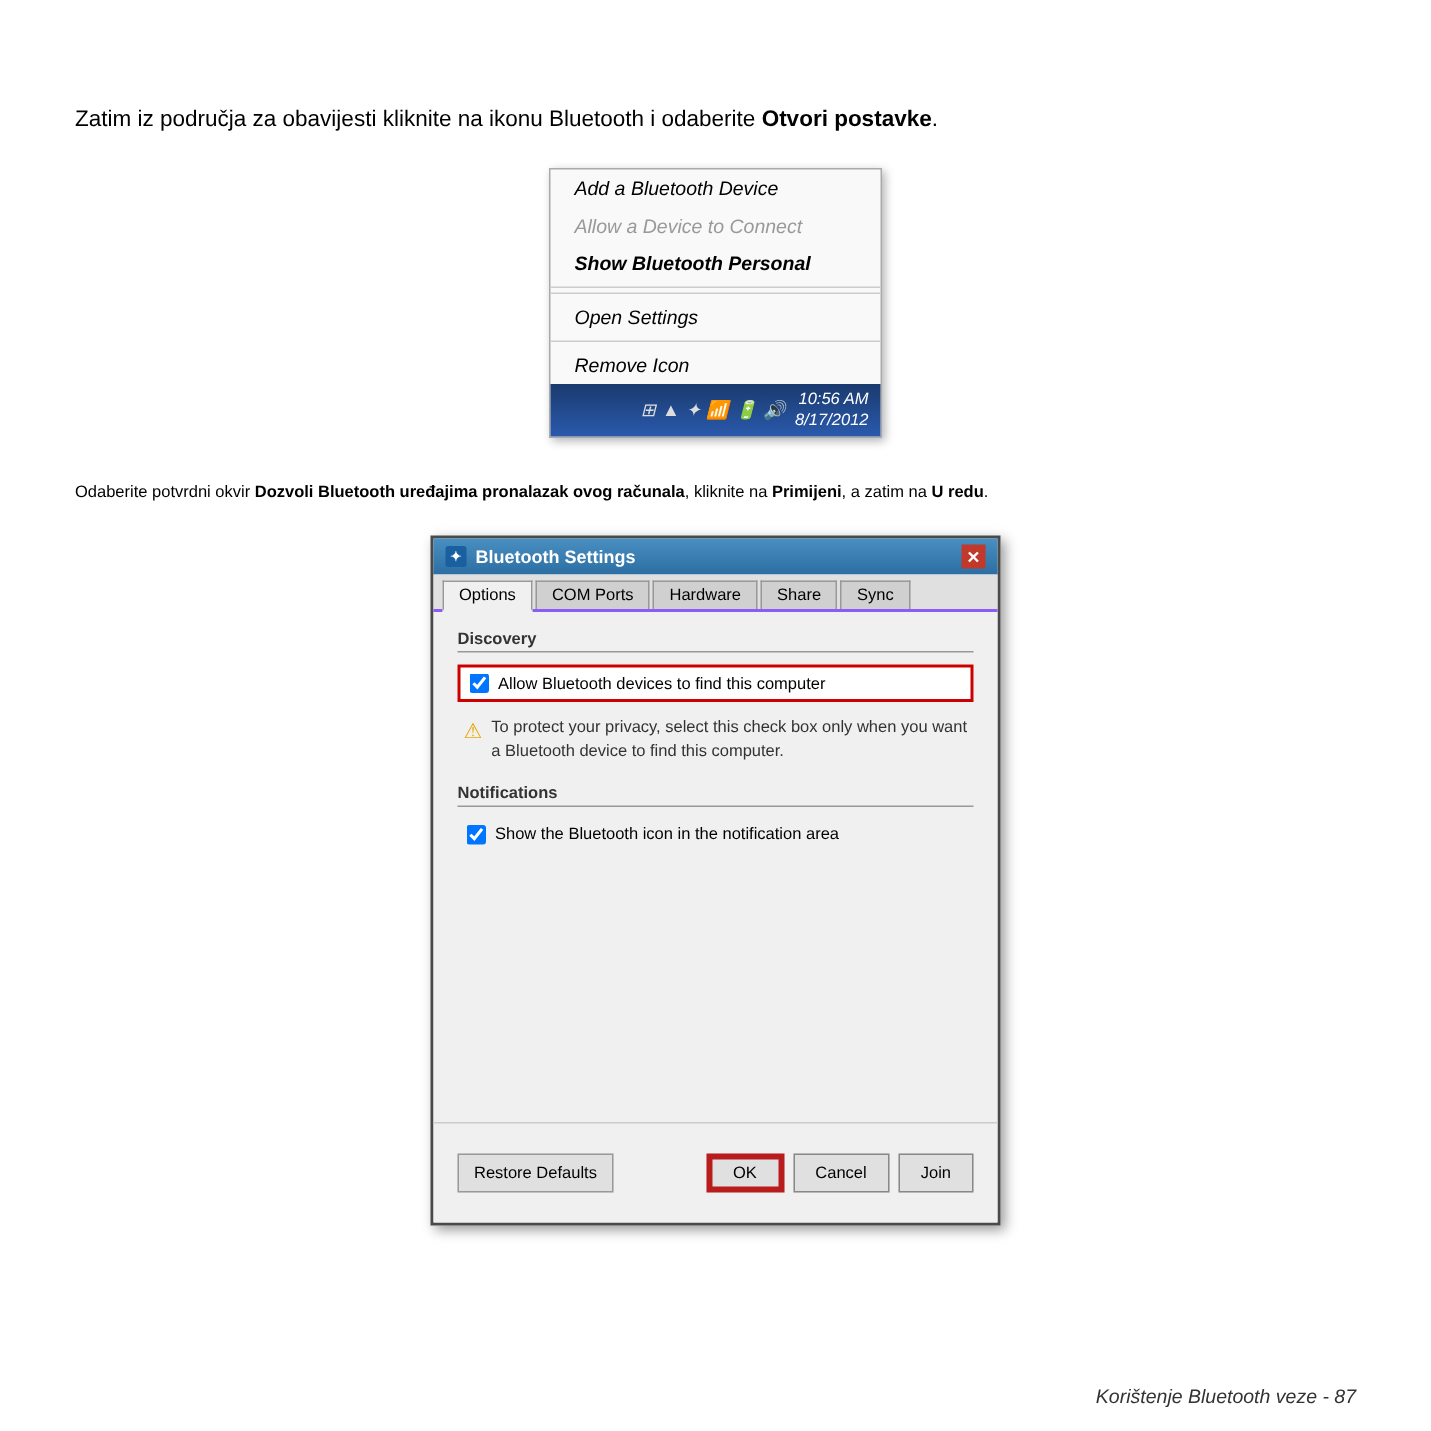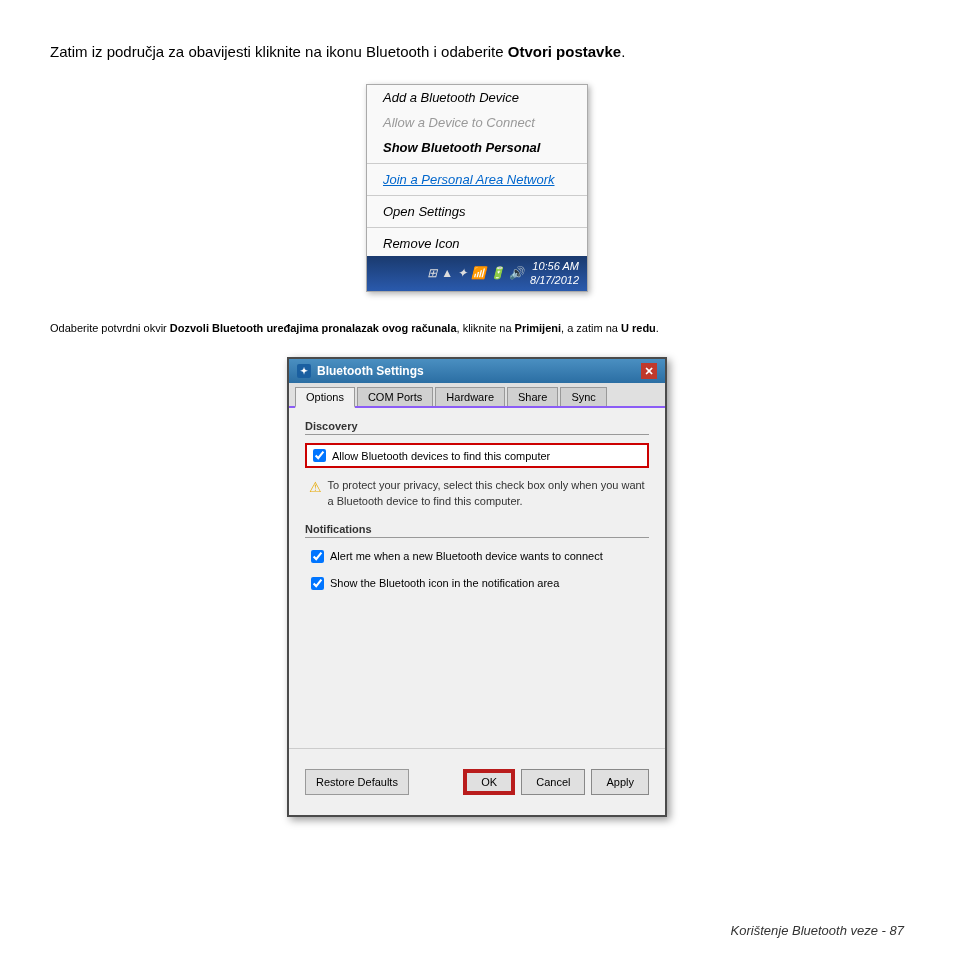--- a/index.html
+++ b/index.html
@@ -10,20 +10,21 @@
       min-height: 954px;
       padding: 40px 50px 30px 50px;
       color: #000;
     }
 
     .intro-text {
       font-size: 15px;
       line-height: 1.6;
       margin-bottom: 20px;
       text-align: justify;
+      margin-top: 28px;
     }
     .intro-text strong { font-weight: bold; }
 
     
     .context-menu-container {
       display: flex;
       justify-content: center;
       margin-bottom: 28px;
     }
     .context-menu {
@@ -237,21 +238,20 @@
 <p class="intro-text">
   <span>Zatim iz područja za obavijesti kliknite na ikonu Bluetooth i odaberite </span><strong>Otvori postavke</strong><span>.</span>
 </p>
 
 <div class="context-menu-container">
   <div class="context-menu">
     <div class="context-menu-item">Add a Bluetooth Device</div>
     <div class="context-menu-item disabled">Allow a Device to Connect</div>
     <div class="context-menu-item bold-item">Show Bluetooth Personal</div>
     <div class="context-menu-sep"></div>
-    <div class="context-menu-item link-style">Join a Personal Area Network</div>
     <div class="context-menu-sep"></div>
     <div class="context-menu-item">Open Settings</div>
     <div class="context-menu-sep"></div>
     <div class="context-menu-item">Remove Icon</div>
     <div class="taskbar-strip">
       <div class="taskbar-icons">
         <span>⊞</span>
         <span>▲</span>
         <span>✦</span>
         <span>📶</span>
@@ -302,33 +302,29 @@
 
       <div class="bt-warning-row">
         <span class="bt-warning-icon">⚠</span>
         <span class="bt-warning-text">To protect your privacy, select this check box only when you want a Bluetooth device to find this computer.</span>
       </div>
 
       <div class="bt-section-notifications">
         <div class="bt-section-label">Notifications</div>
         <div class="bt-checkbox-row">
           <input type="checkbox" checked="" style="">
-          <label class="bt-checkbox-label">Alert me when a new Bluetooth device wants to connect</label>
-        </div>
-        <div class="bt-checkbox-row">
-          <input type="checkbox" checked="" style="">
           <label class="bt-checkbox-label">Show the Bluetooth icon in the notification area</label>
         </div>
       </div>
     </div>
 
     <div class="bt-bottom-buttons">
       <button class="bt-restore-btn">Restore Defaults</button>
       <button class="bt-ok-btn">OK</button>
       <button class="bt-cancel-btn">Cancel</button>
-      <button class="bt-apply-btn">Apply</button>
+      <button class="bt-apply-btn">Join</button>
     </div>
   </div>
 </div>
 
 <div class="page-footer">
   <span>Korištenje Bluetooth veze -  87</span>
 </div>
 
 </body></html>

